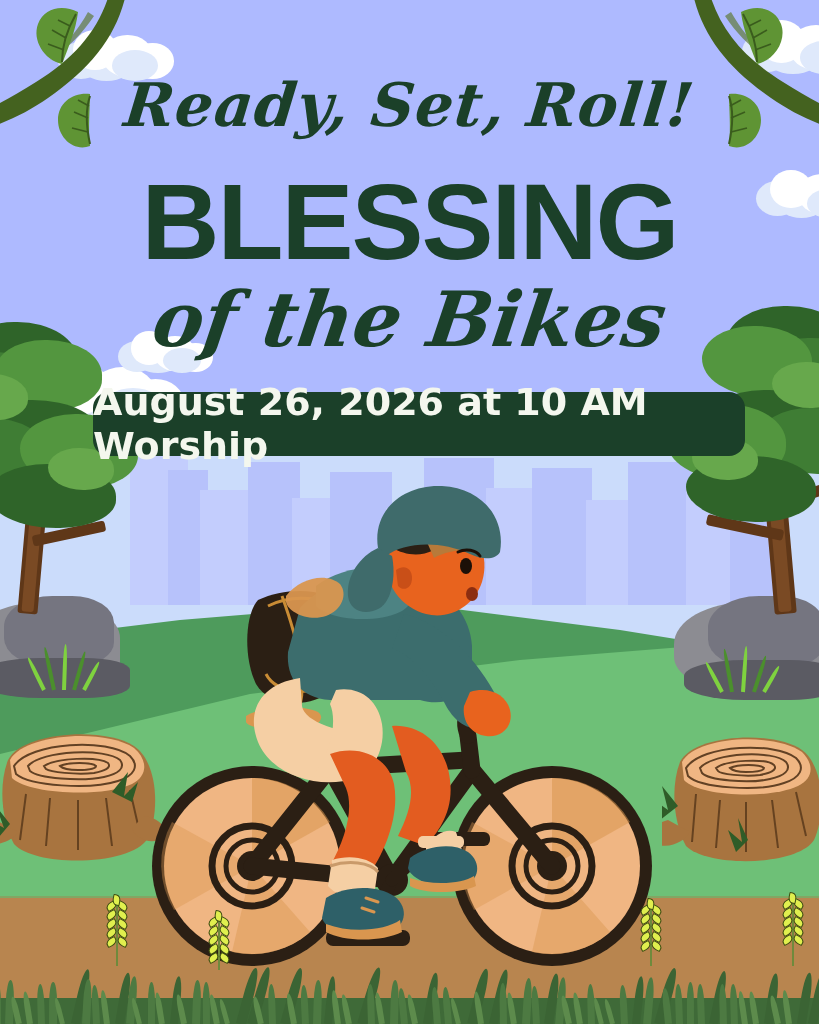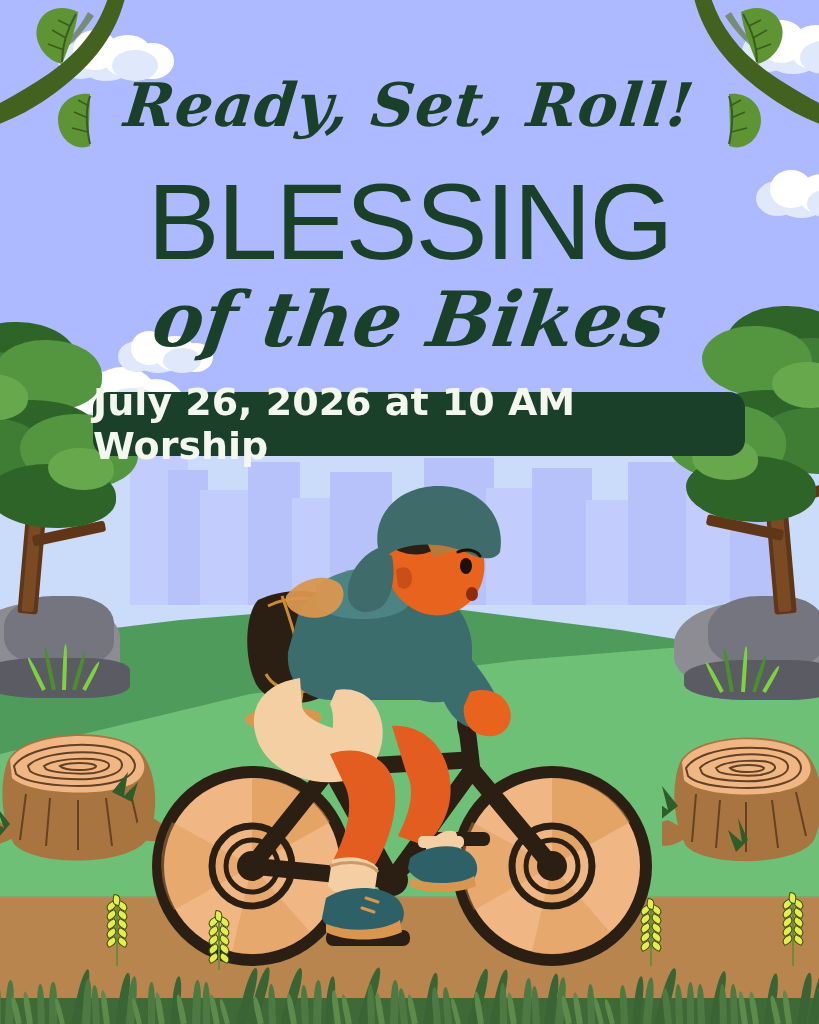--- a/index.html
+++ b/index.html
@@ -127,21 +127,21 @@
     font-weight:bold;
     font-size:60px;
     letter-spacing:1px;
     color:#1b4029;
     transform:skewX(-6deg);
   }
   .maintitle{
     position:absolute; left:0; top:168px; width:819px;
     text-align:center;
     font-family:"Liberation Sans", sans-serif;
-    font-weight:normal;
+    font-weight:bold;
     font-size:108px;
     letter-spacing:-2px;
     color:#1b4029;
     line-height:1;
   }
   .subtitle{
     position:absolute; left:0; top:282px; width:819px;
     text-align:center;
     font-family:"DejaVu Serif", serif;
     font-style:italic;
@@ -618,15 +618,15 @@
       <path d="M100 104 C84 102 68 112 68 130 C68 148 84 162 100 156 C98 138 100 118 100 104 Z" fill="#5f9434"></path>
       <path d="M100 154 C96 136 96 118 100 106" stroke="#3a5c1d" stroke-width="2" fill="none"></path>
       <path d="M98 142 L82 138 M98 128 L84 122 M99 116 L88 110" stroke="#3a5c1d" stroke-width="1.6" fill="none"></path>
     </g>
   </svg>
 
   <div class="tagline">Ready, Set, Roll!</div>
   <div class="maintitle">BLESSING</div>
   <div class="subtitle">of the Bikes</div>
 
-  <div class="banner" id="date-banner">July 26, 2026 at 10 AM Worship</div>
+  <div class="banner" id="date-banner">August 26, 2026 at 10 AM Worship</div>
 
 </div>
 
 </body></html>

